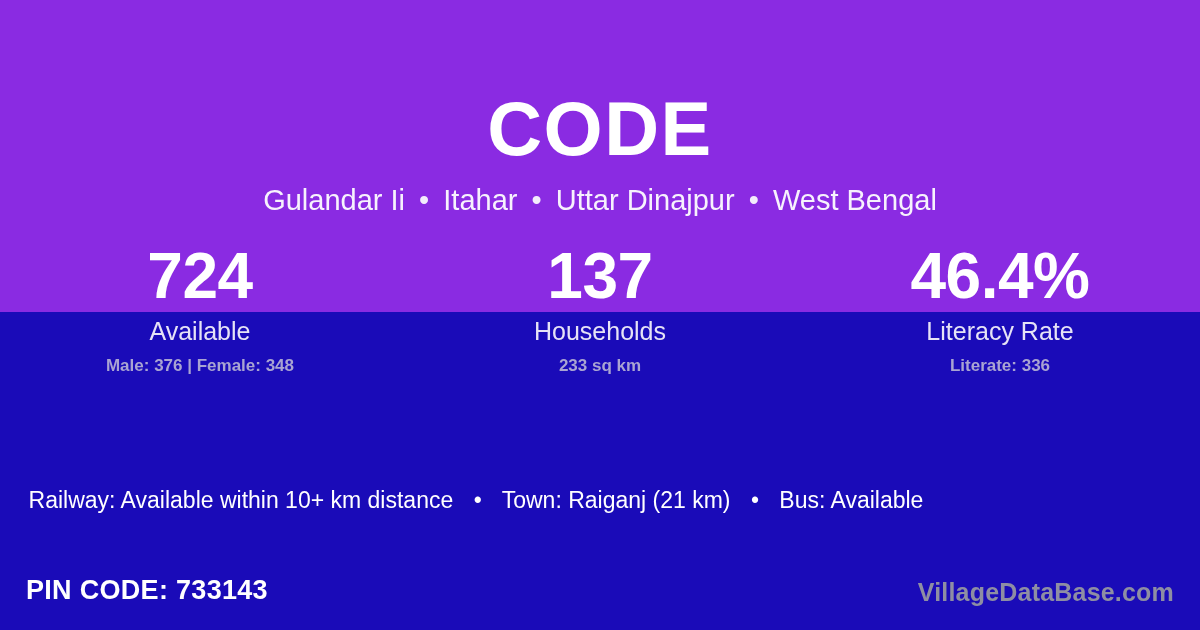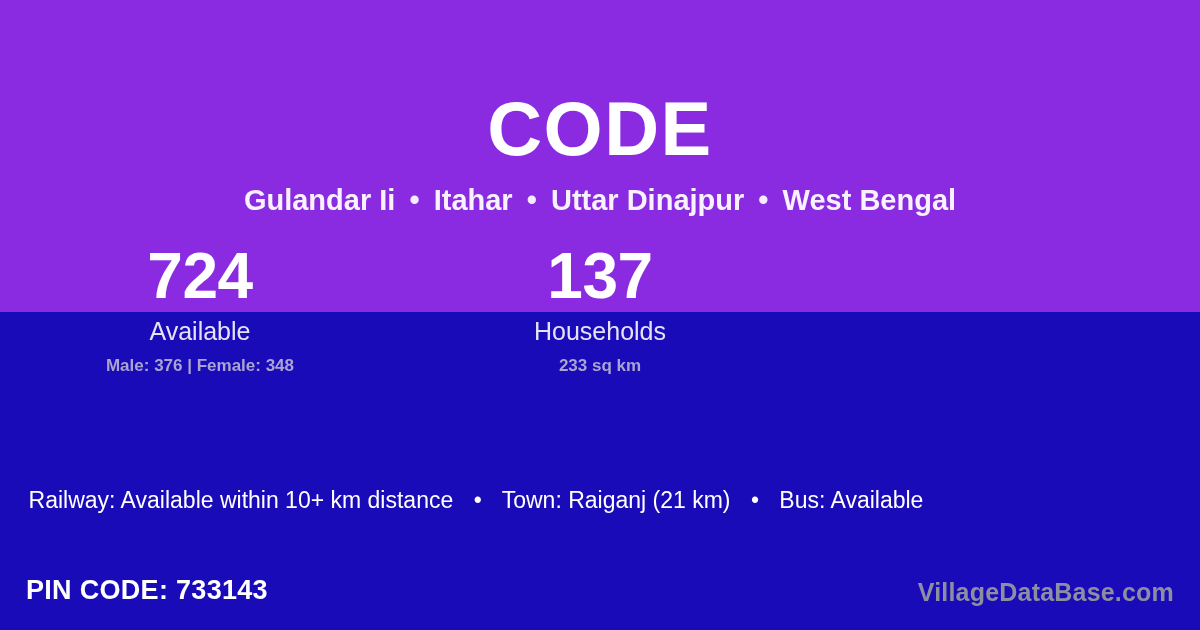--- a/index.html
+++ b/index.html
@@ -57,21 +57,21 @@
     text-align: center;
     white-space: nowrap;
   }
 
   .village-subtitle {
     position: absolute;
     left: 0;
     top: 182px;
     width: 1200px;
     font-size: 29px;
-    font-weight: bold;
+    font-weight: normal;
     line-height: 36px;
     color: #f7f2fd;
     text-align: center;
     white-space: nowrap;
   }
   .village-subtitle .sep {
     padding: 0 6px;
     color: #f3ecfc;
   }
 
@@ -192,20 +192,25 @@
       <div class="stat-label">Available</div>
       <div class="stat-sub">Male: 376 | Female: 348</div>
     </div>
 
     <div class="stat">
       <div class="stat-value">137</div>
       <div class="stat-label">Households</div>
       <div class="stat-sub">233 sq km</div>
     </div>
 
+    <div class="stat">
+      <div class="stat-value">46.4%</div>
+      <div class="stat-label">Literacy Rate</div>
+      <div class="stat-sub">Literate: 336</div>
+    </div>
 
   </div>
 
   <div class="transport">
     <span>Railway: Available within 10+ km distance</span>
     <span class="sep">•</span>
     <span>Town: Raiganj (21 km)</span>
     <span class="sep">•</span>
     <span>Bus: Available</span>
   </div>

